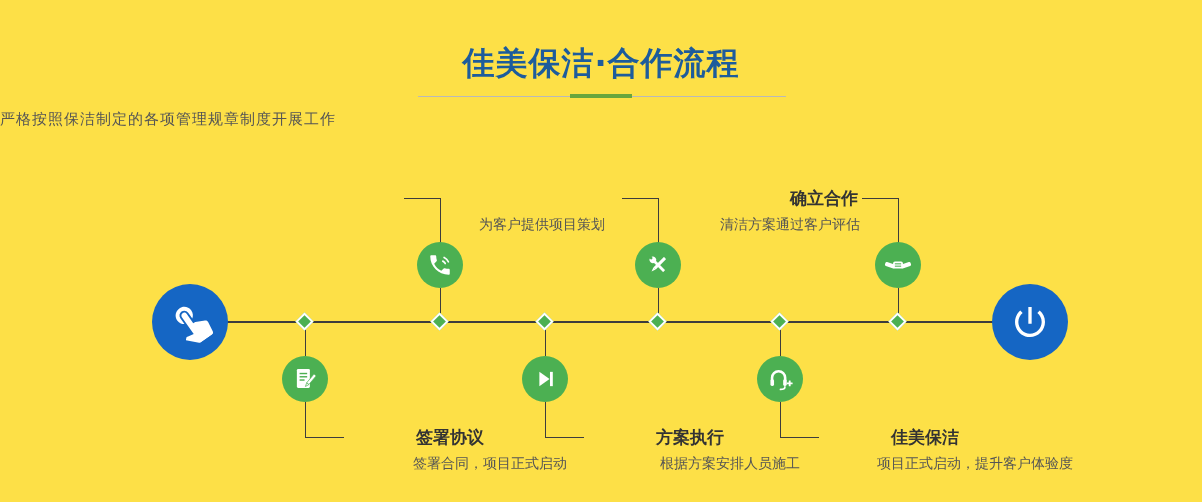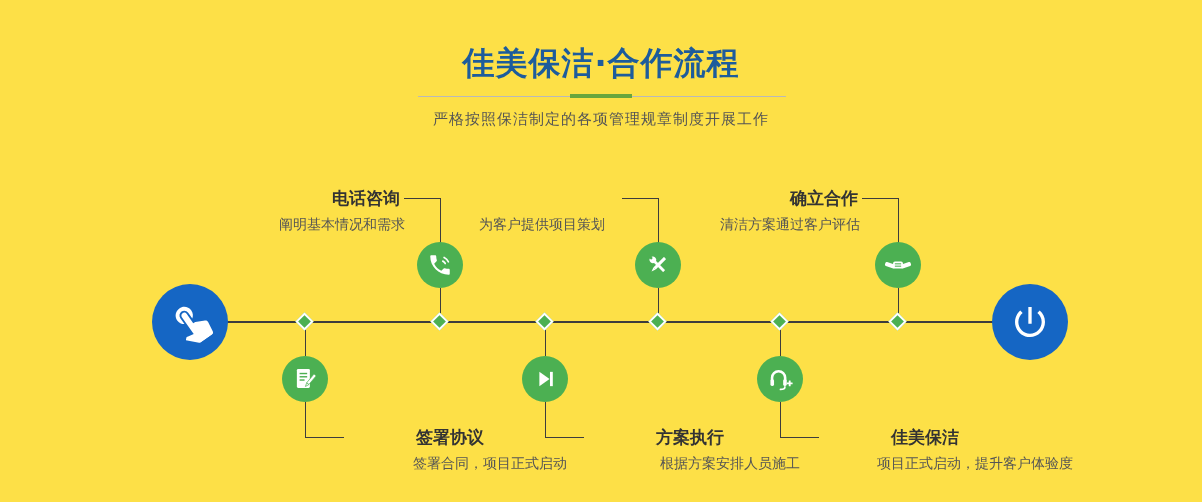--- a/index.html
+++ b/index.html
@@ -3,21 +3,21 @@
 <meta charset="utf-8">
 <style>
   html, body { margin: 0; padding: 0; background: #fff; }
   body { font-family: "DejaVu Sans", "Liberation Sans", sans-serif; }
   .canvas { position: relative; width: 1202px; height: 502px; background: #fde047; overflow: hidden; }
   .abs { position: absolute; }
   .title { top: 42px; left: 0; width: 100%; text-align: center; font-size: 32px; font-weight: bold;
            color: var(--brand-blue, #1d5c9c); letter-spacing: 1px; }
   .u-gray { top: 96px; left: 418px; width: 368px; height: 1px; background: var(--underline-gray, #bbbbbb); }
   .u-green { top: 94px; left: 570px; width: 62px; height: 4px; background: var(--underline-green, #69a63c); }
-  .subtitle { top: 110px; left: 0; width: 100%; text-align: center; font-size: 15px;
+  .subtitle { top: 110px; left: 0; width: 100%; font-size: 15px;
               color: var(--desc-text, #444); letter-spacing: 1px; }
   .timeline { top: 321px; left: 190px; width: 840px; height: 2px; background: var(--line-dark, #3d3d3d); }
   .cap { width: 76px; height: 76px; border-radius: 50%; background: var(--cap-blue, #1566c4);
          display: flex; align-items: center; justify-content: center; z-index: 2; }
   .node { width: 46px; height: 46px; border-radius: 50%; background: var(--node-green, #4cb052);
           display: flex; align-items: center; justify-content: center; z-index: 2; }
   .diamond { width: 9px; height: 9px; background: var(--node-green, #4cb052); border: 2px solid #fff;
              transform: rotate(45deg); z-index: 3; }
   .vline { width: 1px; background: var(--line-dark, #3d3d3d); }
   .elbow-top { border-top: 1px solid var(--line-dark, #3d3d3d); border-right: 1px solid var(--line-dark, #3d3d3d); }
@@ -61,22 +61,20 @@
     <svg width="26" height="26" viewBox="0 0 24 24">
       <path fill="#fff" d="M6.62 10.79c1.44 2.83 3.76 5.14 6.59 6.59l2.2-2.2c.27-.27.67-.36 1.02-.24 1.12.37 2.33.57 3.57.57.55 0 1 .45 1 1V20c0 .55-.45 1-1 1-9.39 0-17-7.61-17-17 0-.55.45-1 1-1h3.5c.55 0 1 .45 1 1 0 1.25.2 2.45.57 3.57.11.35.03.74-.25 1.02l-2.2 2.2z"></path>
       <g fill="none" stroke="#fff" stroke-width="1.6" stroke-linecap="round">
         <path d="M14.6 8.4a4.6 4.6 0 0 1 2.2 2.2"></path>
         <path d="M15.8 5.1a8 8 0 0 1 3.9 3.9"></path>
       </g>
     </svg>
   </div>
   <div class="abs vline" style="left:440px;top:288px;height:33px"></div>
   <div class="abs elbow-top" style="left:404px;top:198px;width:36px;height:44px"></div>
-  <div class="abs step-title t-right" style="left:200px;top:187px;width:200px">电话咨询</div>
-  <div class="abs step-desc t-right" style="left:205px;top:216px;width:200px">阐明基本情况和需求</div>
 
   <div class="abs node" style="left:635px;top:242px">
     <svg width="26" height="26" viewBox="0 0 24 24">
       <g fill="#fff" transform="rotate(45 12 12)">
         <rect x="10.6" y="2.8" width="2.8" height="13.7" rx="0.5"></rect>
         <path d="M10.6 16.5h2.8L12 20.4z"></path>
       </g>
       <g transform="rotate(-45 12 12)">
         <rect fill="#fff" x="10.7" y="7" width="2.6" height="13" rx="0.5"></rect>
         <circle fill="#fff" cx="12" cy="5.3" r="3"></circle>

